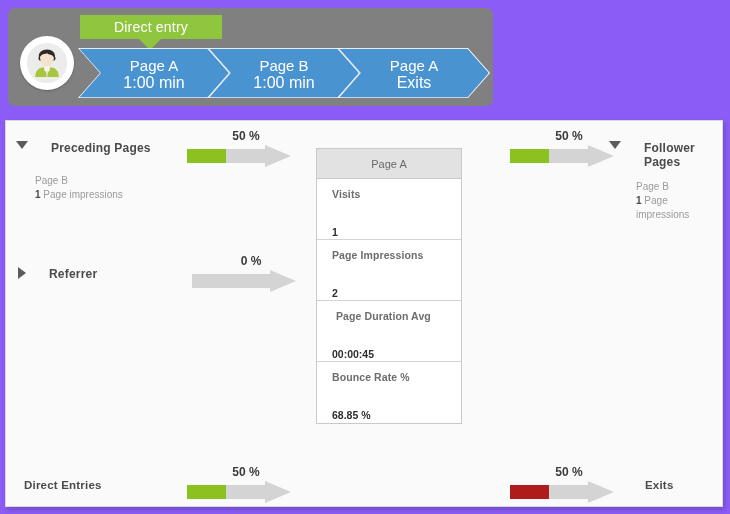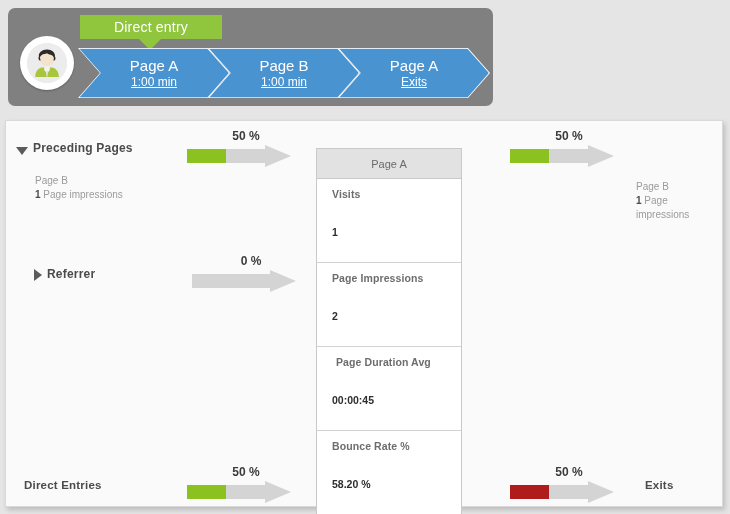--- a/index.html
+++ b/index.html
@@ -4,21 +4,21 @@
 <style>
   * { box-sizing: border-box; }
   html, body {
     margin: 0; padding: 0;
     width: 730px; height: 514px;
     background: #ffffff;
     font-family: "Liberation Sans", sans-serif;
     overflow: hidden;
   }
 
-  #root { position: relative; width: 730px; height: 514px; background: #e5e5e5; }
+  #root { position: relative; width: 730px; height: 514px; background: #8b5cf6; }
 
   
   .journey-band {
     position: absolute;
     left: 8px; top: 8px;
     width: 485px; height: 98px;
     background: #808080;
     border-radius: 7px;
   }
 
@@ -87,36 +87,36 @@
     clip-path: polygon(0 0, calc(100% - 22px) 0, 100% 50%, calc(100% - 22px) 100%, 0 100%, 22px 50%);
   }
   .step .shape { z-index: 2; transform: scale(.985); }
   .step .labels {
     position: absolute; inset: 0; z-index: 3;
     display: flex; flex-direction: column;
     align-items: center; justify-content: center;
     color: #ffffff;
   }
   .step .title { font-size: 15px; line-height: 17px; }
-  .step .sub { font-size: 12px; line-height: 15px; margin-top: 1px; text-decoration: underline; }
+  .step .sub { font-size: 16px; line-height: 15px; margin-top: 1px; }
 
   
   .panel {
     position: absolute;
     left: 5px; top: 120px;
     width: 718px; height: 387px;
     background: #fafafa;
     border: 1px solid #d9d9d9;
     box-shadow: 2px 3px 5px rgba(0,0,0,.18);
   }
 
   
   .sect-head {
     position: absolute;
-    display: flex; align-items: flex-end; gap: 5px;
+    display: flex; align-items: flex-start; gap: 23px;
     font-size: 12px; font-weight: bold; color: #4b4b4b;
     letter-spacing: .2px;
   }
   .tri-down {
     width: 0; height: 0;
     border-left: 6px solid transparent;
     border-right: 6px solid transparent;
     border-top: 8px solid #5b5b5b;
   }
   .tri-right {
@@ -170,21 +170,21 @@
   .metrics-table .thead {
     height: 30px;
     background: #e2e2e2;
     border-bottom: 1px solid #c9c9c9;
     display: flex; align-items: center; justify-content: center;
     font-size: 11px; color: #6a6a6a;
   }
   .metrics-table .row {
     border-bottom: 1px solid #d3d3d3;
     padding: 9px 0 9px 15px;
-    height: 84px;
+    height: 61px;
   }
   .metrics-table .row:last-child { border-bottom: none; }
   .metrics-table .m-label {
     font-size: 10.5px; font-weight: bold; color: #6d6d6d;
     letter-spacing: .1px;
   }
   .metrics-table .m-value {
     font-size: 10.5px; font-weight: bold; color: #2d2d2d;
     margin-top: 26px;
   }
@@ -270,41 +270,45 @@
     </div>
 
     <div class="meter" style="left:181px; top:8px;">
       <div class="pct">50 %</div>
       <div class="arrow-body">
         <div class="arrow-bg"></div>
         <div class="arrow-fill" style="width: 39px; background: rgb(140, 194, 32);"></div>
       </div>
     </div>
 
-    <div class="sect-head" style="left:12px; top:146px;margin-left:16px;">
+    <div class="sect-head" style="left:12px; top:146px;">
       <span class="tri-right"></span>
       <span>Referrer</span>
     </div>
 
     <div class="meter" style="left:186px; top:133px;">
       <div class="pct">0 %</div>
       <div class="arrow-body">
         <div class="arrow-bg"></div>
         <div class="arrow-fill" style="width: 0px; background: rgb(140, 194, 32);"></div>
       </div>
     </div>
 
     <div class="meter" style="left:504px; top:8px;">
       <div class="pct">50 %</div>
       <div class="arrow-body">
         <div class="arrow-bg"></div>
         <div class="arrow-fill" style="width: 39px; background: rgb(140, 194, 32);"></div>
       </div>
     </div>
 
+    <div class="sect-head" style="left:603px; top:20px;">
+      <span class="tri-down"></span>
+      <span>Follower Pages</span>
+    </div>
 
     <div class="sub-block" style="left:630px; top:59px;">
       <div>Page B</div>
       <div>
         <span class="pi-num">1</span>
         <span>Page impressions</span>
       </div>
     </div>
 
     <div class="bottom-label" style="left:18px; top:358px;">Direct Entries</div>
@@ -342,17 +346,17 @@
       <div class="m-value">2</div>
     </div>
 
     <div class="row">
       <div class="m-label" style="padding-left:4px;">Page Duration Avg</div>
       <div class="m-value">00:00:45</div>
     </div>
 
     <div class="row">
       <div class="m-label">Bounce Rate %</div>
-      <div class="m-value">58.20 %</div>
+      <div class="m-value">68.85 %</div>
     </div>
   </div>
 
 </div>
 
 </body></html>

